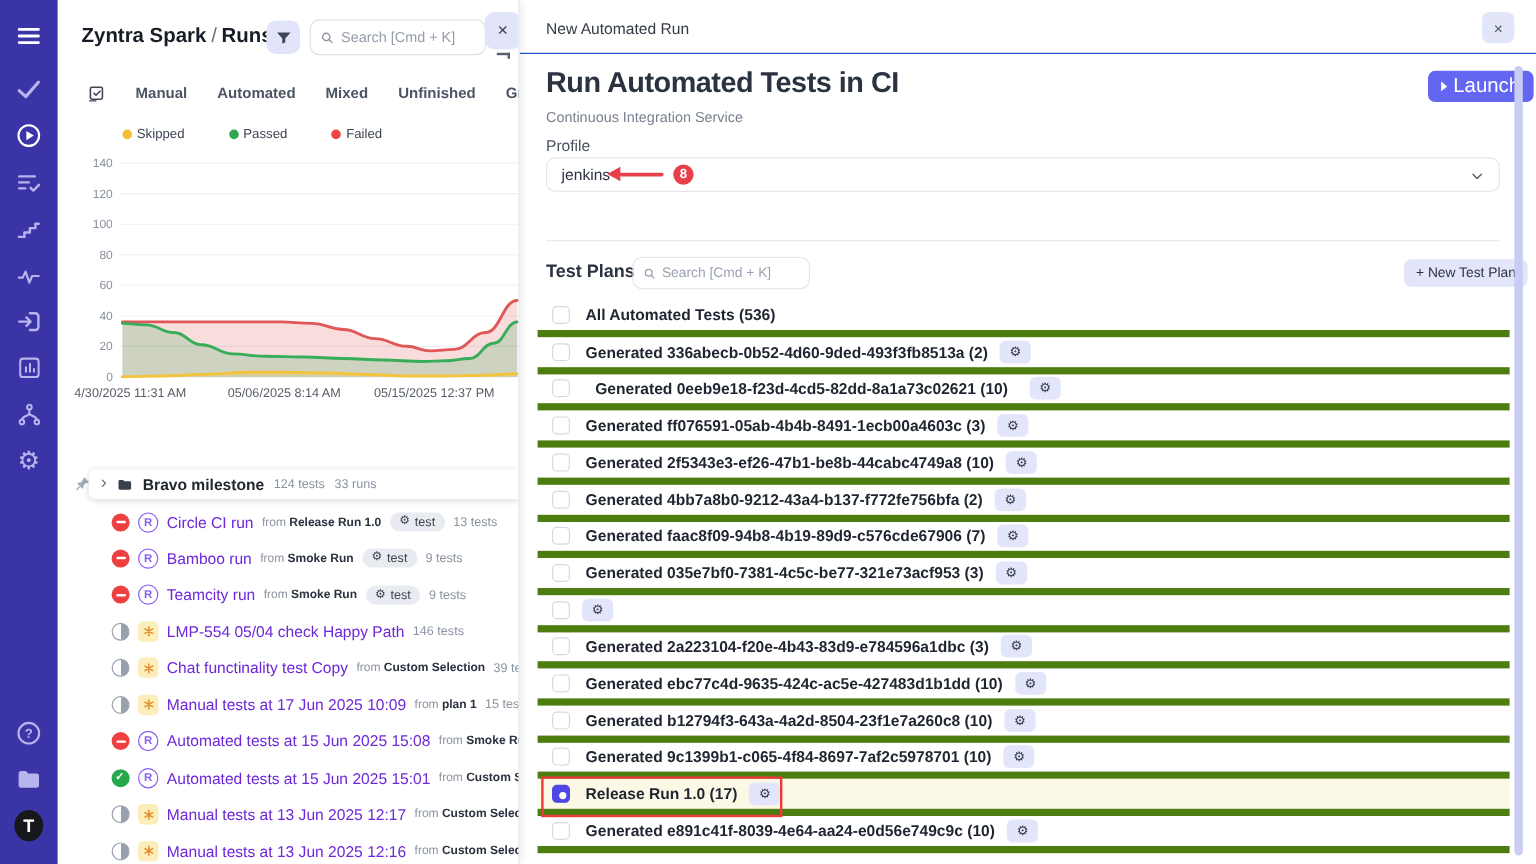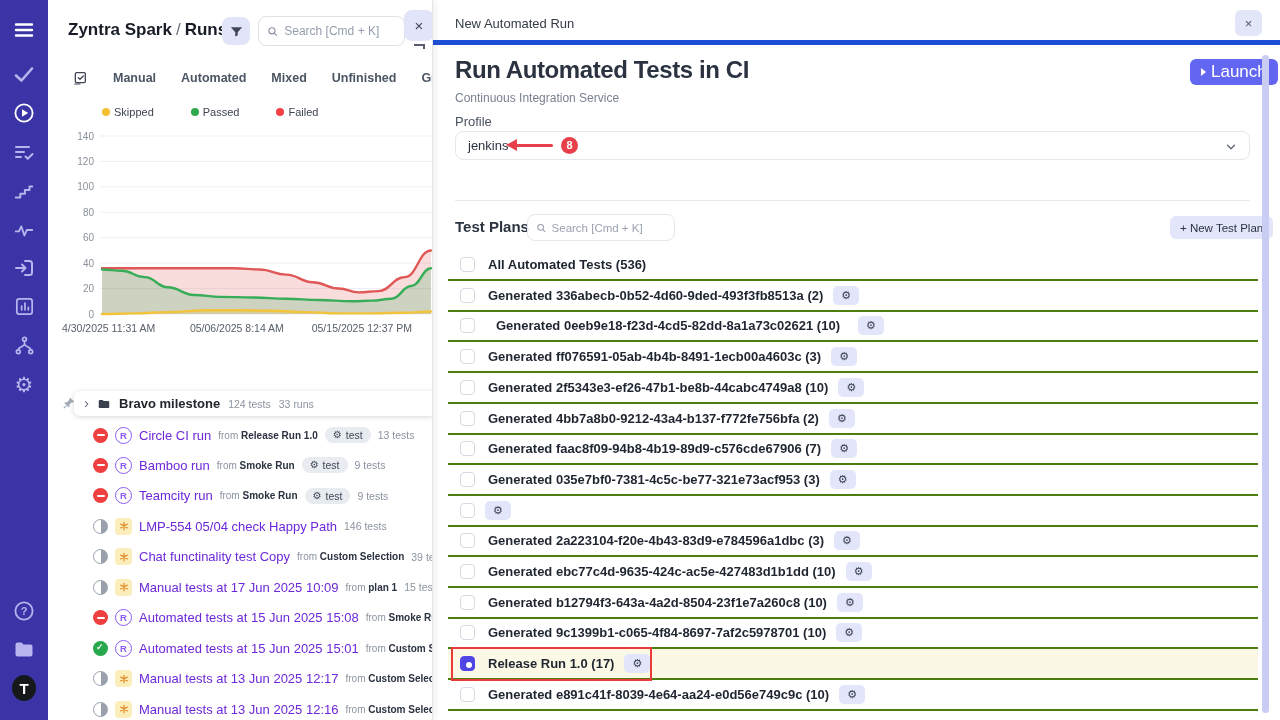--- a/index.html
+++ b/index.html
@@ -69,21 +69,21 @@
   .run-name { font-size:13px; color:#6d28d9; }
   .run-from { font-size:10px; color:#8b94a1; }
   .run-from b { color:#2a3140; font-size:10px; }
   .badge { display:inline-flex; align-items:center; gap:4px; background:#e8ebf0; border-radius:10px;
     padding:2px 8px; font-size:10.5px; color:#3f4756; }
   .badge .g { font-size:10px; line-height:1; }
   .run-tests { font-size:10.5px; color:#8b94a1; }
 
   
   .modal { position:absolute; left:433px; top:0; width:847px; height:720px; background:#fff; z-index:10; }
-  .m-header { position:absolute; left:0; top:0; width:847px; height:45px; border-bottom:5px solid #1d4ed8; }
+  .m-header { position:absolute; left:0; top:0; width:847px; height:45px; border-bottom:1px solid #1d4ed8; }
   .m-header-title { position:absolute; left:22px; top:16px; font-size:13px; color:#343b46; }
   .m-close { position:absolute; left:802px; top:10px; width:27px; height:26px; border:none; background:#e3e6f8;
     border-radius:6px; font-size:13px; color:#4b5563; cursor:pointer; }
   .m-title { position:absolute; left:22px; top:56px; font-size:24px; font-weight:bold; color:#2b3340; letter-spacing:-.4px; }
   .launch-btn { position:absolute; left:757px; top:59px; height:26px; padding:0 11px; border:none; background:#6366f1;
     color:#fff; font-size:17px; border-radius:6px; display:flex; align-items:center; gap:5px; cursor:pointer;
     font-family:"Liberation Sans",sans-serif; }
   .launch-btn .play { width:0; height:0; border-left:5px solid #fff; border-top:4px solid transparent; border-bottom:4px solid transparent; }
   .m-subtitle { position:absolute; left:22px; top:91px; font-size:12px; color:#78818f; }
   .profile-label { position:absolute; left:22px; top:114px; font-size:13px; color:#4a5260; }
@@ -103,21 +103,21 @@
   .tp-search { position:absolute; left:94px; top:214px; width:148px; height:27px; border:1px solid #e3e7ee;
     border-radius:8px; display:flex; align-items:center; padding:0 8px; gap:5px; }
   .tp-search input { border:none; outline:none; width:100%; font-size:11.5px; color:#3a4150; background:transparent;
     font-family:"Liberation Sans",sans-serif; }
   .tp-search input::placeholder { color:#9aa2b1; }
   .new-plan-btn { position:absolute; left:737px; top:216px; height:23px; padding:0 10px; border:none; background:#e3e6fa;
     border-radius:6px; font-size:11.5px; color:#2b3340; cursor:pointer; font-family:"Liberation Sans",sans-serif; }
 
   .plans-list { position:absolute; left:15px; top:250px; width:810px; }
   .plan-row { position:absolute; left:0; width:810px; height:31px; display:flex; align-items:center; padding-left:12px;
-    border-bottom:2px solid #4d7c0f; cursor:pointer; }
+    border-bottom:6px solid #4d7c0f; cursor:pointer; }
   .plan-row.hl { background:#fcf8e6; }
   .cb { width:15px; height:15px; border:1.5px solid #d5dae2; border-radius:4px; background:#fff; flex:0 0 15px; position:relative; }
   .cb.checked { background:#4f46e5; border-color:#4f46e5; }
   .cb.checked::after { content:""; position:absolute; left:4.5px; top:4.5px; width:6px; height:6px; background:#fff; border-radius:50%; }
   .plan-label { margin-left:13px; font-size:13px; font-weight:bold; color:#1f2530; white-space:nowrap; }
   .gear-btn { margin-left:10px; width:26px; height:19px; border:none; background:#e3e6fa; border-radius:5px;
     font-size:11px; color:#3a4150; cursor:pointer; display:flex; align-items:center; justify-content:center; }
   .ann-box { position:absolute; left:3px; top:-2px; width:201px; height:34px; border:2px solid #ea3b3b; z-index:5; pointer-events:none; }
 
   .m-scrollbar { position:absolute; left:829px; top:55px; width:7px; height:658px; background:#c9cdf3; border-radius:4px; }

